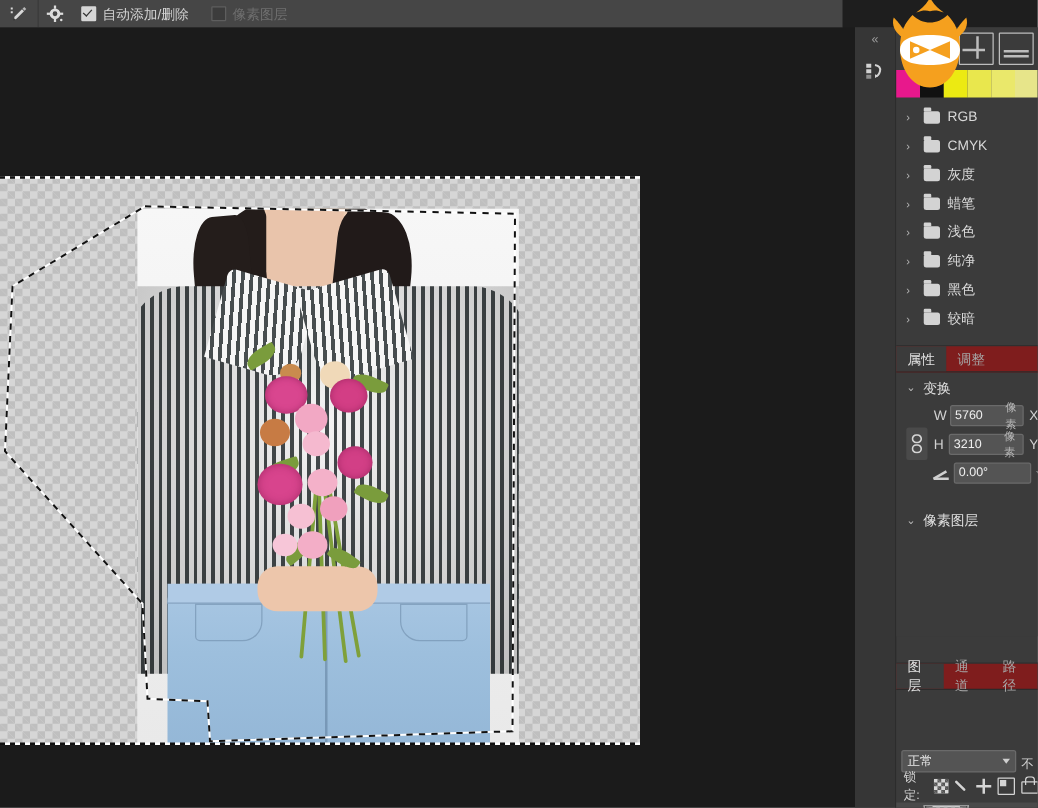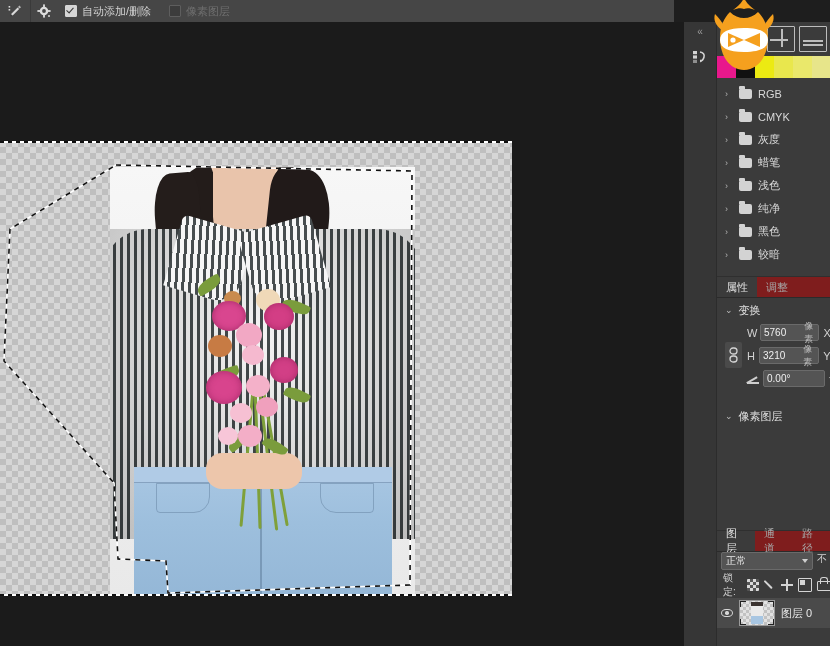--- a/index.html
+++ b/index.html
@@ -221,21 +221,21 @@
   .panel-layers{position:absolute;left:0;top:508px;width:114px;height:138px;background:#3b3b3b;border-top:1px solid #2f2f2f;}
   .filter-row{height:22px;display:flex;align-items:center;gap:4px;padding:0 4px;}
   .filter-sel{
     flex:1;height:16px;background:#545454;border:1px solid #6a6a6a;border-radius:2px;
     display:flex;align-items:center;gap:4px;padding:0 4px;
   }
   .filter-sel .t{font-size:10px;color:#e4e4e4;flex:1;}
   .mini-sq{width:13px;height:12px;border:1.4px solid #bdbdbd;border-radius:1px;flex:none;}
   .mini-circ{width:12px;height:12px;border:1.4px solid #bdbdbd;border-radius:50%;flex:none;
      background:linear-gradient(90deg,#bdbdbd 50%,transparent 50%);}
-  .blend-row{height:22px;display:flex;align-items:flex-start;gap:4px;padding:0 4px;}
+  .blend-row{height:22px;display:flex;align-items:flex-end;gap:4px;padding:0 4px;margin-top:44px;}
   .blend-sel{
     width:82px;height:16px;background:#545454;border:1px solid #6a6a6a;border-radius:2px;
     display:flex;align-items:center;padding:0 4px;
   }
   .blend-sel .t{font-size:10px;color:#e9e9e9;flex:1;}
   .opa-lab{font-size:10px;color:#d2d2d2;}
   .lock-row{height:22px;display:flex;align-items:center;gap:5px;padding-left:6px;}
   .lock-lab{font-size:10px;color:#d2d2d2;}
   .lk{width:12px;height:12px;flex:none;position:relative;}
   .lk.checker{

